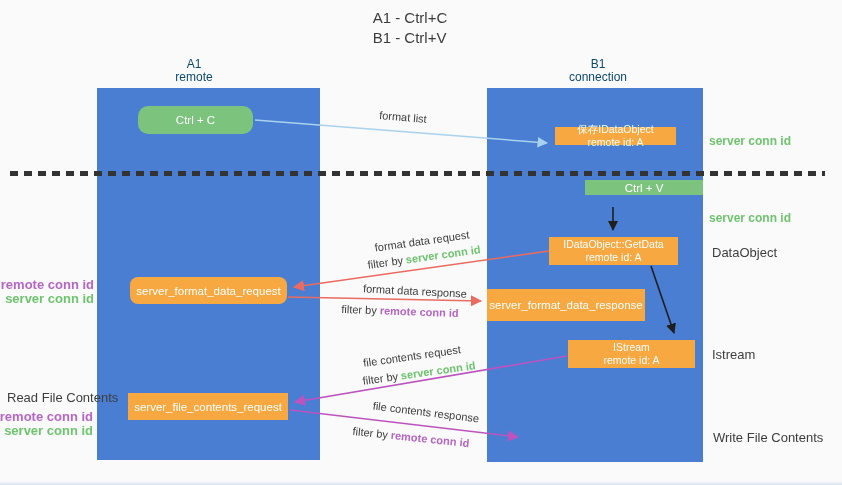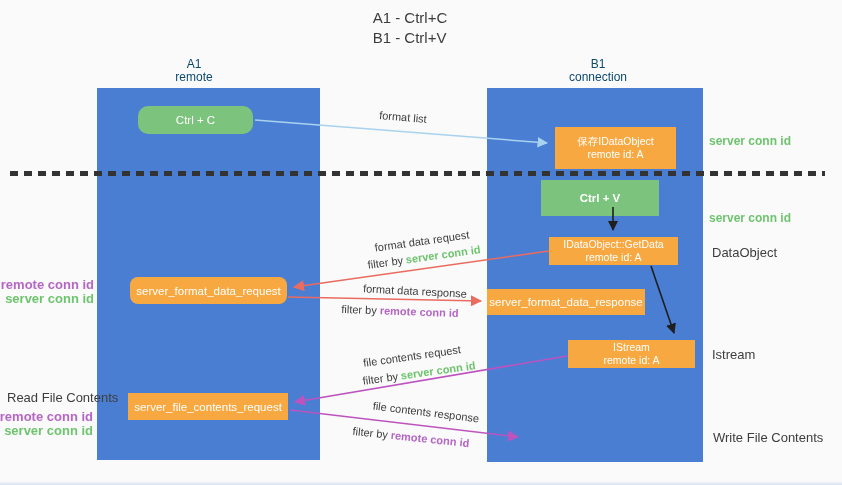--- a/index.html
+++ b/index.html
@@ -56,39 +56,39 @@
 
   <div class="lane lane-a"></div>
   <div class="lane lane-b"></div>
 
   <div class="dashline"></div>
 
   <div class="box green" style="left:138px;top:106px;width:115px;height:28px;border-radius:10px;">
     <div class="single">Ctrl + C</div>
   </div>
 
-  <div class="box orange" style="left:555px;top:127px;width:121px;height:42px;">
+  <div class="box orange" style="left:555px;top:127px;width:121px;height:18px;">
     <div class="l1">保存IDataObject</div>
     <div class="l2">remote id: A</div>
   </div>
 
-  <div class="box green" style="left:541px;top:180px;width:118px;height:36px;font-weight:bold;">
+  <div class="box green" style="left:585px;top:180px;width:118px;height:15px;">
     <div class="single">Ctrl + V</div>
   </div>
 
   <div class="box orange" style="left:549px;top:237px;width:129px;height:28px;">
     <div class="l1">IDataObject::GetData</div>
     <div class="l2">remote id: A</div>
   </div>
 
   <div class="box orange" style="left:130px;top:277px;width:157px;height:27px;border-radius:8px;">
     <div class="single">server_format_data_request</div>
   </div>
 
-  <div class="box orange" style="left:487px;top:289px;width:158px;height:26px;">
+  <div class="box orange" style="left:487px;top:289px;width:158px;height:32px;">
     <div class="single">server_format_data_response</div>
   </div>
 
   <div class="box orange" style="left:568px;top:340px;width:127px;height:28px;">
     <div class="l1">IStream</div>
     <div class="l2">remote id: A</div>
   </div>
 
   <div class="box orange" style="left:128px;top:393px;width:160px;height:27px;">
     <div class="single">server_file_contents_request</div>

